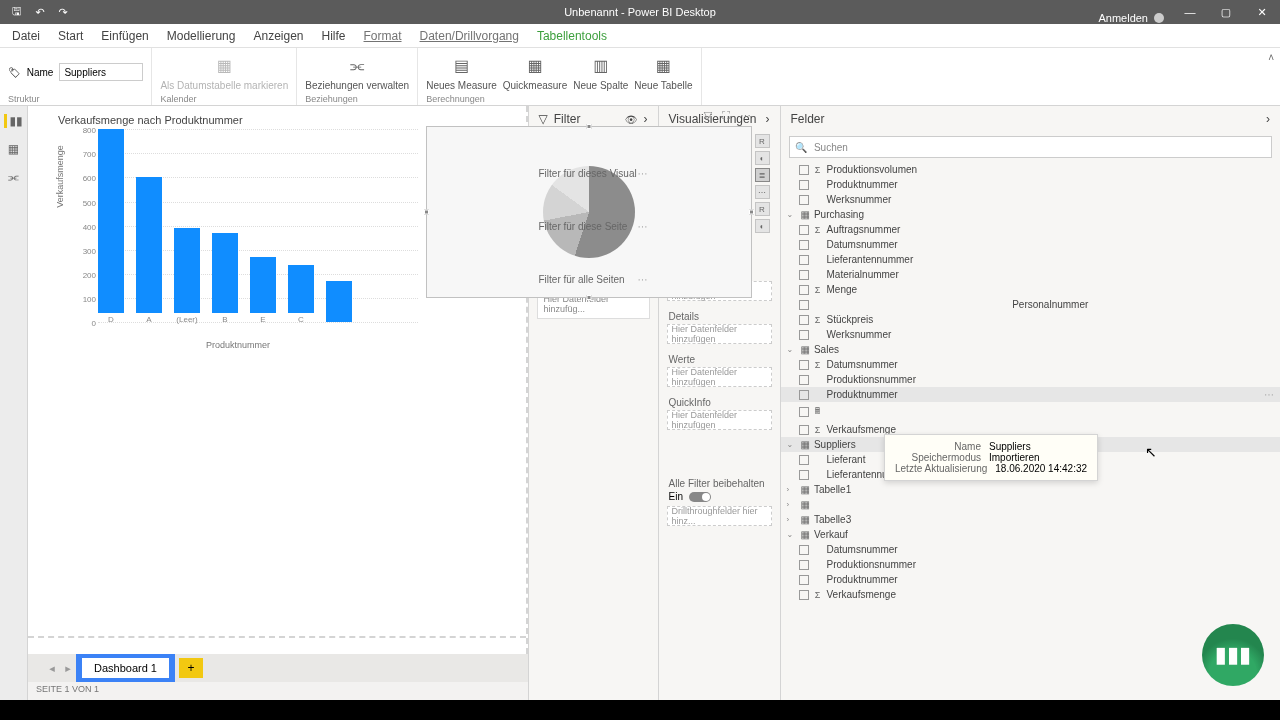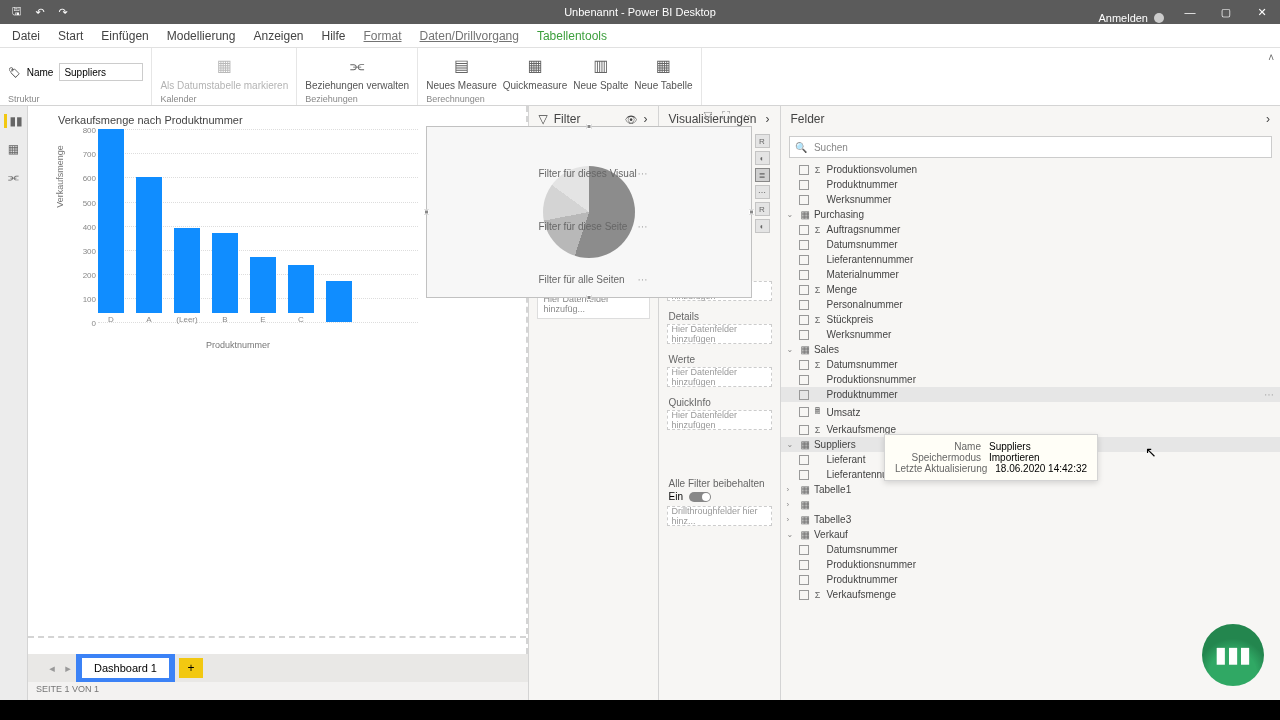--- a/index.html
+++ b/index.html
@@ -421,21 +421,21 @@
           <div class="tbl-row" style="padding-left: 18px;">
             <span class="chk"></span>
             <span class="sigma"></span>
             <span class="tbl-name">Materialnummer</span>
           </div>
           <div class="tbl-row" style="padding-left: 18px;">
             <span class="chk"></span>
             <span class="sigma">Σ</span>
             <span class="tbl-name">Menge</span>
           </div>
-          <div class="tbl-row" style="padding-left: 18px;">
+          <div class="tbl-row" style="padding-left: 18px; text-align: center;">
             <span class="chk"></span>
             <span class="sigma"></span>
             <span class="tbl-name">Personalnummer</span>
           </div>
           <div class="tbl-row" style="padding-left: 18px;">
             <span class="chk"></span>
             <span class="sigma">Σ</span>
             <span class="tbl-name">Stückpreis</span>
           </div>
           <div class="tbl-row" style="padding-left: 18px;">
@@ -460,21 +460,20 @@
           </div>
           <div class="tbl-row hover" style="padding-left: 18px;">
             <span class="chk"></span>
             <span class="sigma"></span>
             <span class="tbl-name">Produktnummer</span>
             <span style="color:#aaa">⋯</span>
           </div>
           <div class="tbl-row" style="padding-left: 18px;">
             <span class="chk"></span>
             <span class="sigma">🖩</span>
-            <span class="tbl-name">Umsatz</span>
           </div>
           <div class="tbl-row" style="padding-left: 18px;">
             <span class="chk"></span>
             <span class="sigma">Σ</span>
             <span class="tbl-name">Verkaufsmenge</span>
           </div>
           <div class="tbl-row hover">
             <span class="chev">⌄</span>
             <span class="tbl-ico">▦</span>
             <span class="tbl-name">Suppliers</span>

